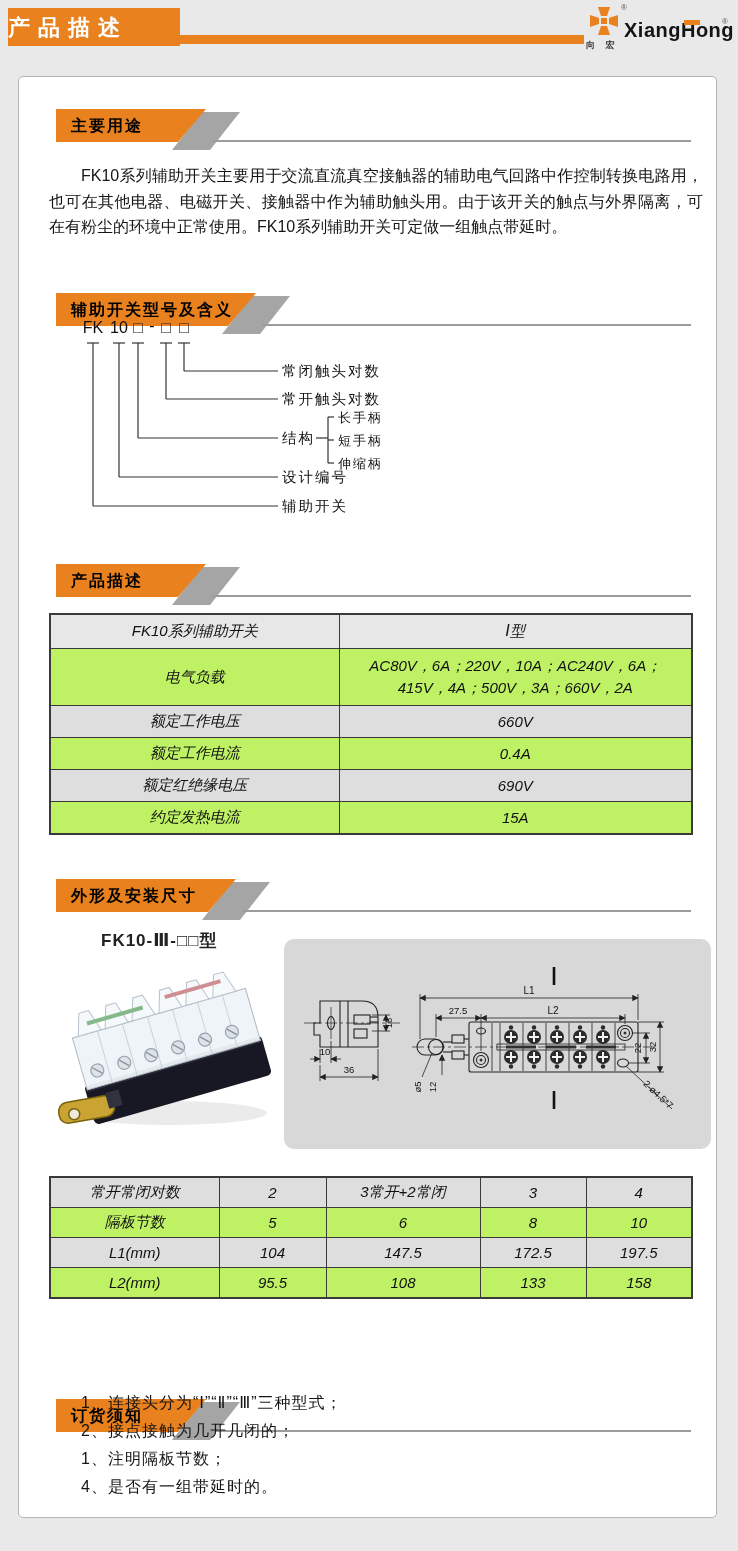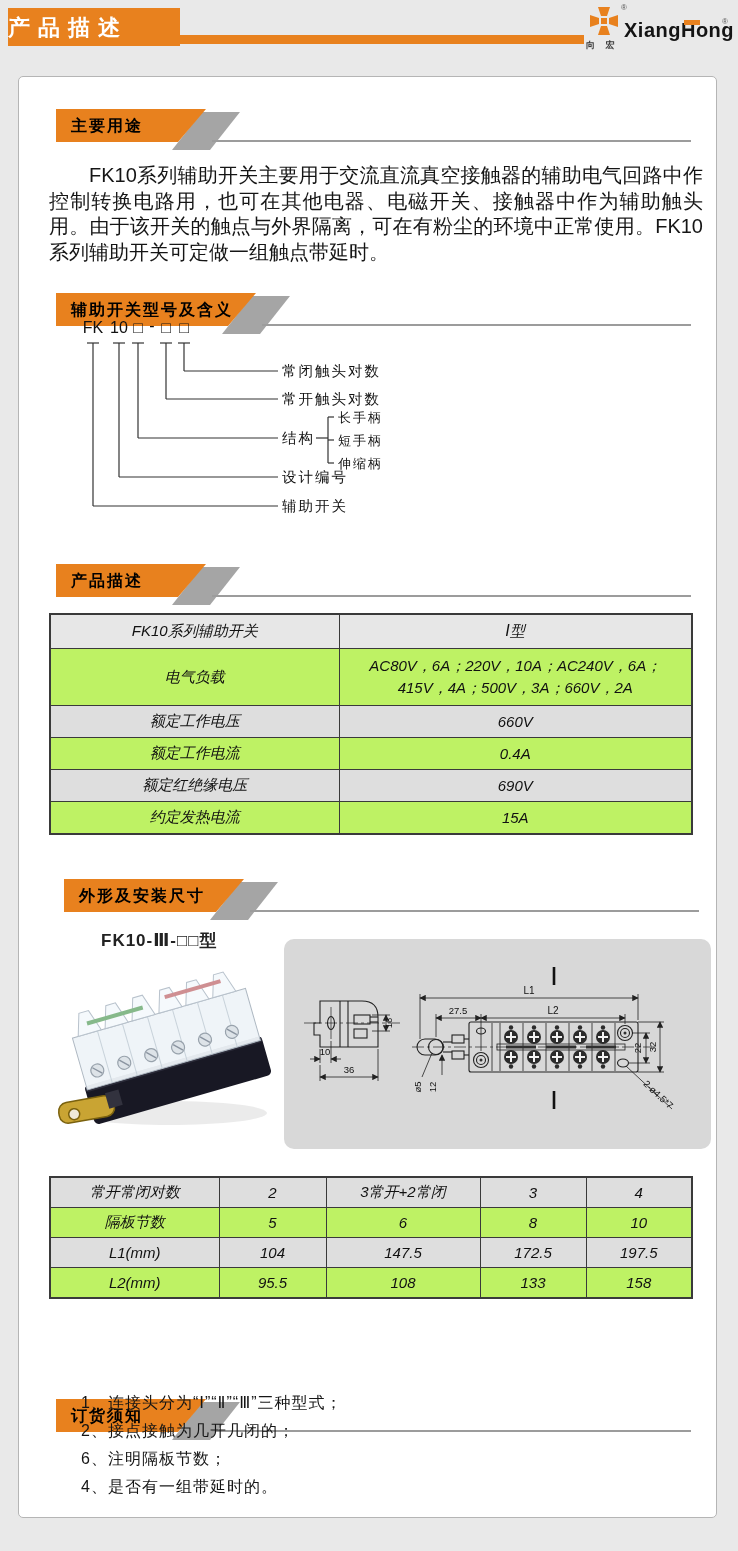--- a/index.html
+++ b/index.html
@@ -37,21 +37,21 @@
   }
   .tab-face{
     position:absolute;left:0;top:0;height:33px;background:#e8811e;color:#000000;
     font-size:16px;font-weight:bold;letter-spacing:2px;line-height:33px;
     padding-left:15px;box-sizing:border-box;
     clip-path:polygon(0 0,100% 0,calc(100% - 28px) 100%,0 100%);
   }
   .tab-line{position:absolute;top:31px;height:2px;background:#9c9c9c;}
   
   .usage-text{
-    left:30px;top:86px;width:654px;font-size:20px;line-height:25.5px;
+    left:30px;top:86px;width:654px;font-size:16px;line-height:25.5px;
     text-indent:2em;text-align:justify;color:#151515;
   }
   
   svg text{font-family:"Liberation Sans","DejaVu Sans",sans-serif;}
   
   table.dtable{border-collapse:collapse;table-layout:fixed;background:#bef264;font-style:italic;}
   table.dtable{border:2px solid #3a3a3a;}
   table.dtable td{
     border:1px solid #3a3a3a;text-align:center;vertical-align:middle;
     font-size:15px;color:#111;padding:0 4px;
@@ -183,21 +183,21 @@
       <td style="height:31px">额定红绝缘电压</td>
       <td>690V</td>
     </tr>
     <tr>
       <td style="height:31px">约定发热电流</td>
       <td>15A</td>
     </tr>
   </tbody>
     </table>
 
-  <div class="abs tab" style="left:37px;top:802px;width:640px;margin-left:8px;">
+  <div class="abs tab" style="left:37px;top:802px;width:640px;">
     <div class="tab-shadow" style="left:146px;"></div>
     <div class="tab-face" style="width:180px;">外形及安装尺寸</div>
     <div class="tab-line" style="left:186px;width:449px;"></div>
   </div>
 
   <div class="abs model-label">FK10-Ⅲ-□□型</div>
 
   <svg class="abs photo-wrap" viewBox="0 0 250 205">
     <ellipse cx="128" cy="162" rx="98" ry="12" fill="rgba(0,0,0,0.08)"></ellipse>
     <g transform="rotate(-16 125 105)">
@@ -447,17 +447,17 @@
 
   <div class="abs tab" style="left:37px;top:1322px;width:640px;">
     <div class="tab-shadow" style="left:116px;"></div>
     <div class="tab-face" style="width:150px;">订货须知</div>
     <div class="tab-line" style="left:156px;width:479px;"></div>
   </div>
 
   <div class="abs notes">
     <div>1、连接头分为“Ⅰ”“Ⅱ”“Ⅲ”三种型式；</div>
     <div>2、接点接触为几开几闭的；</div>
-    <div>6、注明隔板节数；</div>
+    <div>1、注明隔板节数；</div>
     <div>4、是否有一组带延时的。</div>
   </div>
 
 </div>
 
 </body></html>

